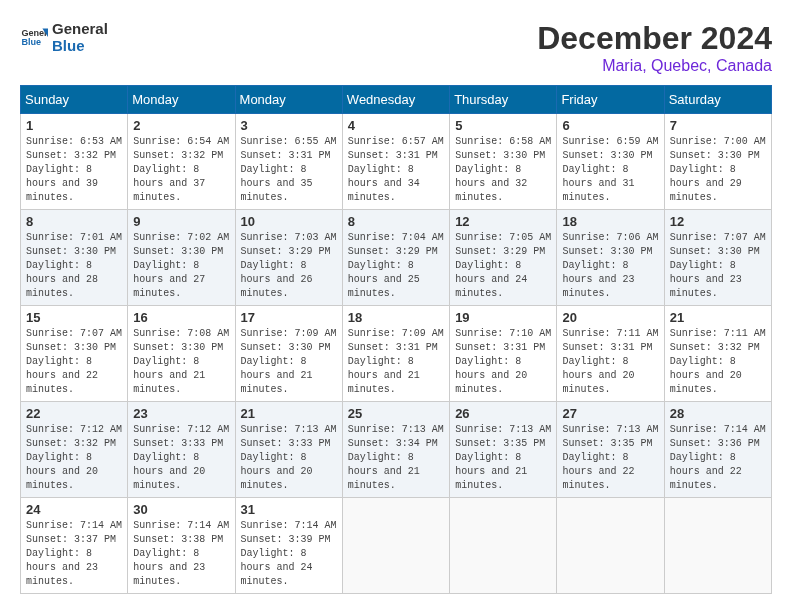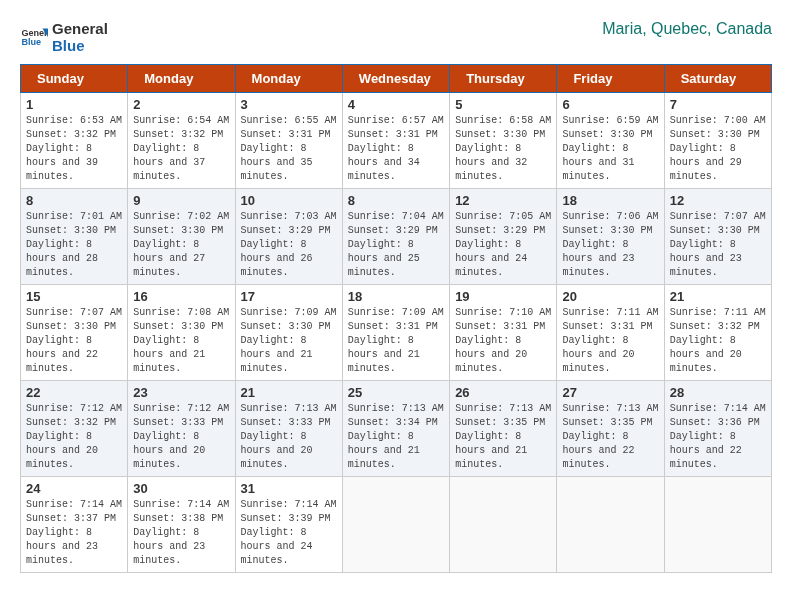--- a/index.html
+++ b/index.html
@@ -28,34 +28,34 @@
     .title-area {
       text-align: right;
     }
     .month-title {
       font-size: 32px;
       font-weight: bold;
       color: #333;
     }
     .location-title {
       font-size: 16px;
-      color: #0f766e;
+      color: #6d28d9;
     }
     .calendar-table {
       width: 100%;
       border-collapse: collapse;
       font-size: 11px;
     }
     .calendar-table th {
-      background: #c2410c;
+      background: #0369a1;
       color: #fff;
-      padding: 6px 16px;
+      padding: 6px 4px;
       text-align: left;
       font-size: 13px;
-      font-weight: bold;
+      font-weight: normal;
       border: 1px solid #1a6ab1;
     }
     .calendar-table td {
       border: 1px solid #ccc;
       vertical-align: top;
       padding: 4px 5px;
       width: calc(100% / 7);
       height: 85px;
       background: #fff;
     }
@@ -87,20 +87,21 @@
       <text x="2" y="18" font-size="13" font-weight="bold" fill="#333">General</text>
       <text x="2" y="32" font-size="13" font-weight="bold" fill="#1a6ab1">Blue</text>
       <polygon points="32,8 40,8 40,20" fill="#1a6ab1"></polygon>
     </svg>
     <div>
       <div style="font-size:15px;font-weight:bold;color:#333;">General</div>
       <div style="font-size:15px;font-weight:bold;color:#1a6ab1;">Blue</div>
     </div>
   </div>
   <div class="title-area">
+    <div class="month-title">December 2024</div>
     <div class="location-title">Maria, Quebec, Canada</div>
   </div>
 </div>
 
 <table class="calendar-table">
   <thead>
     <tr>
     <th>Sunday</th>
         <th>Monday</th>
         <th>Monday</th>

